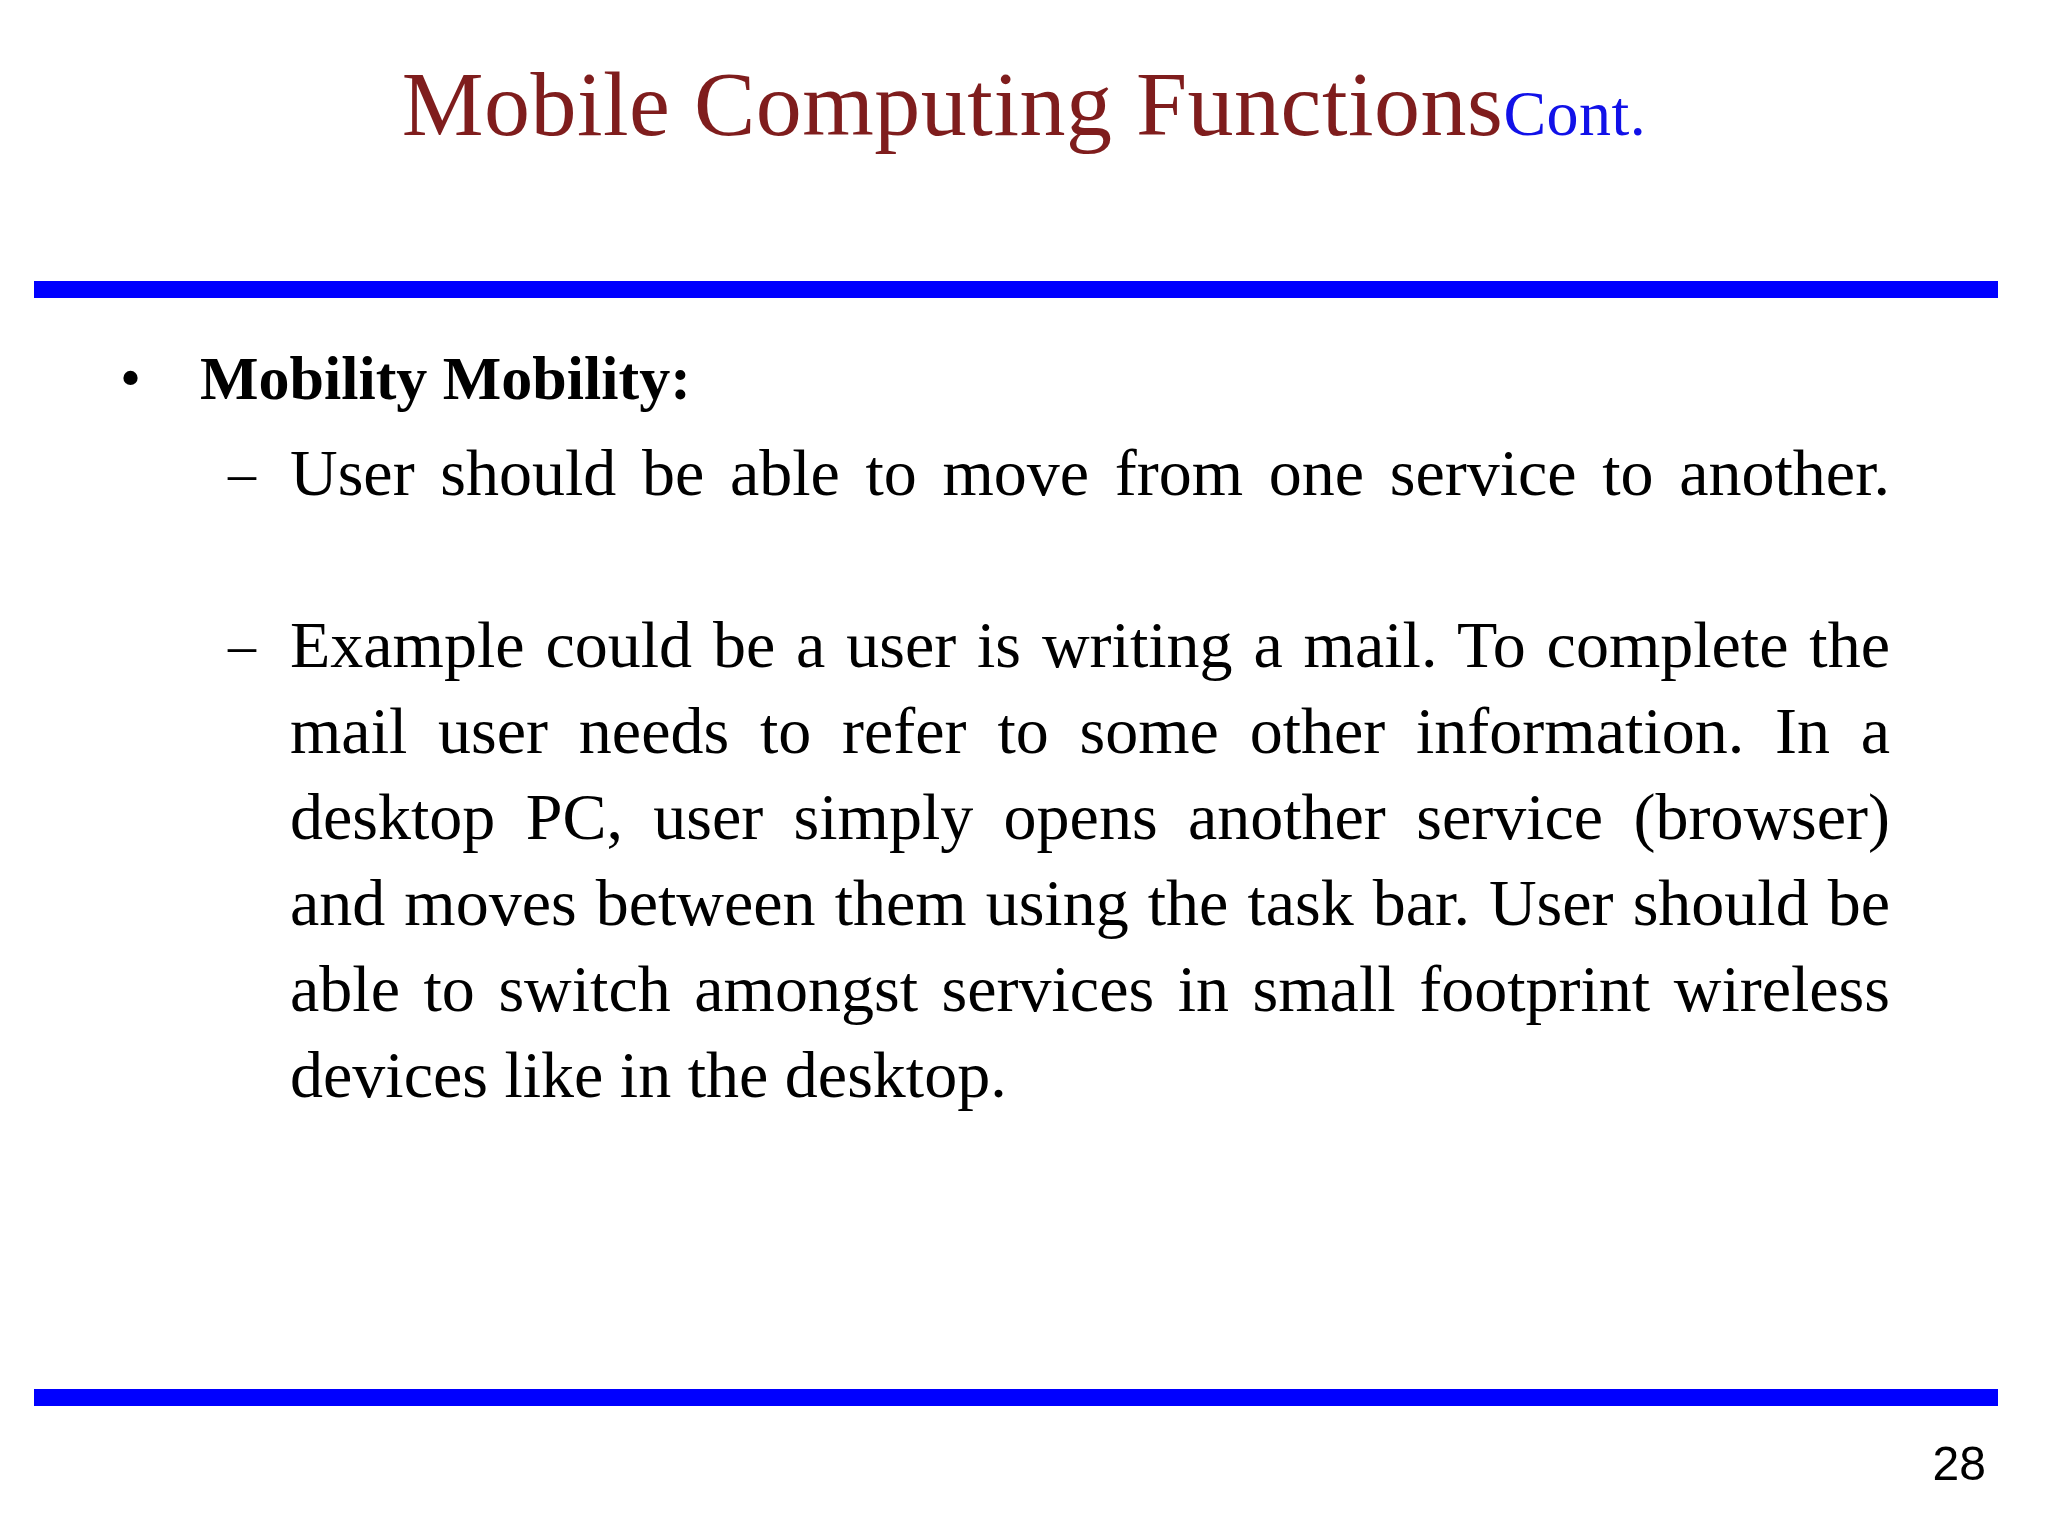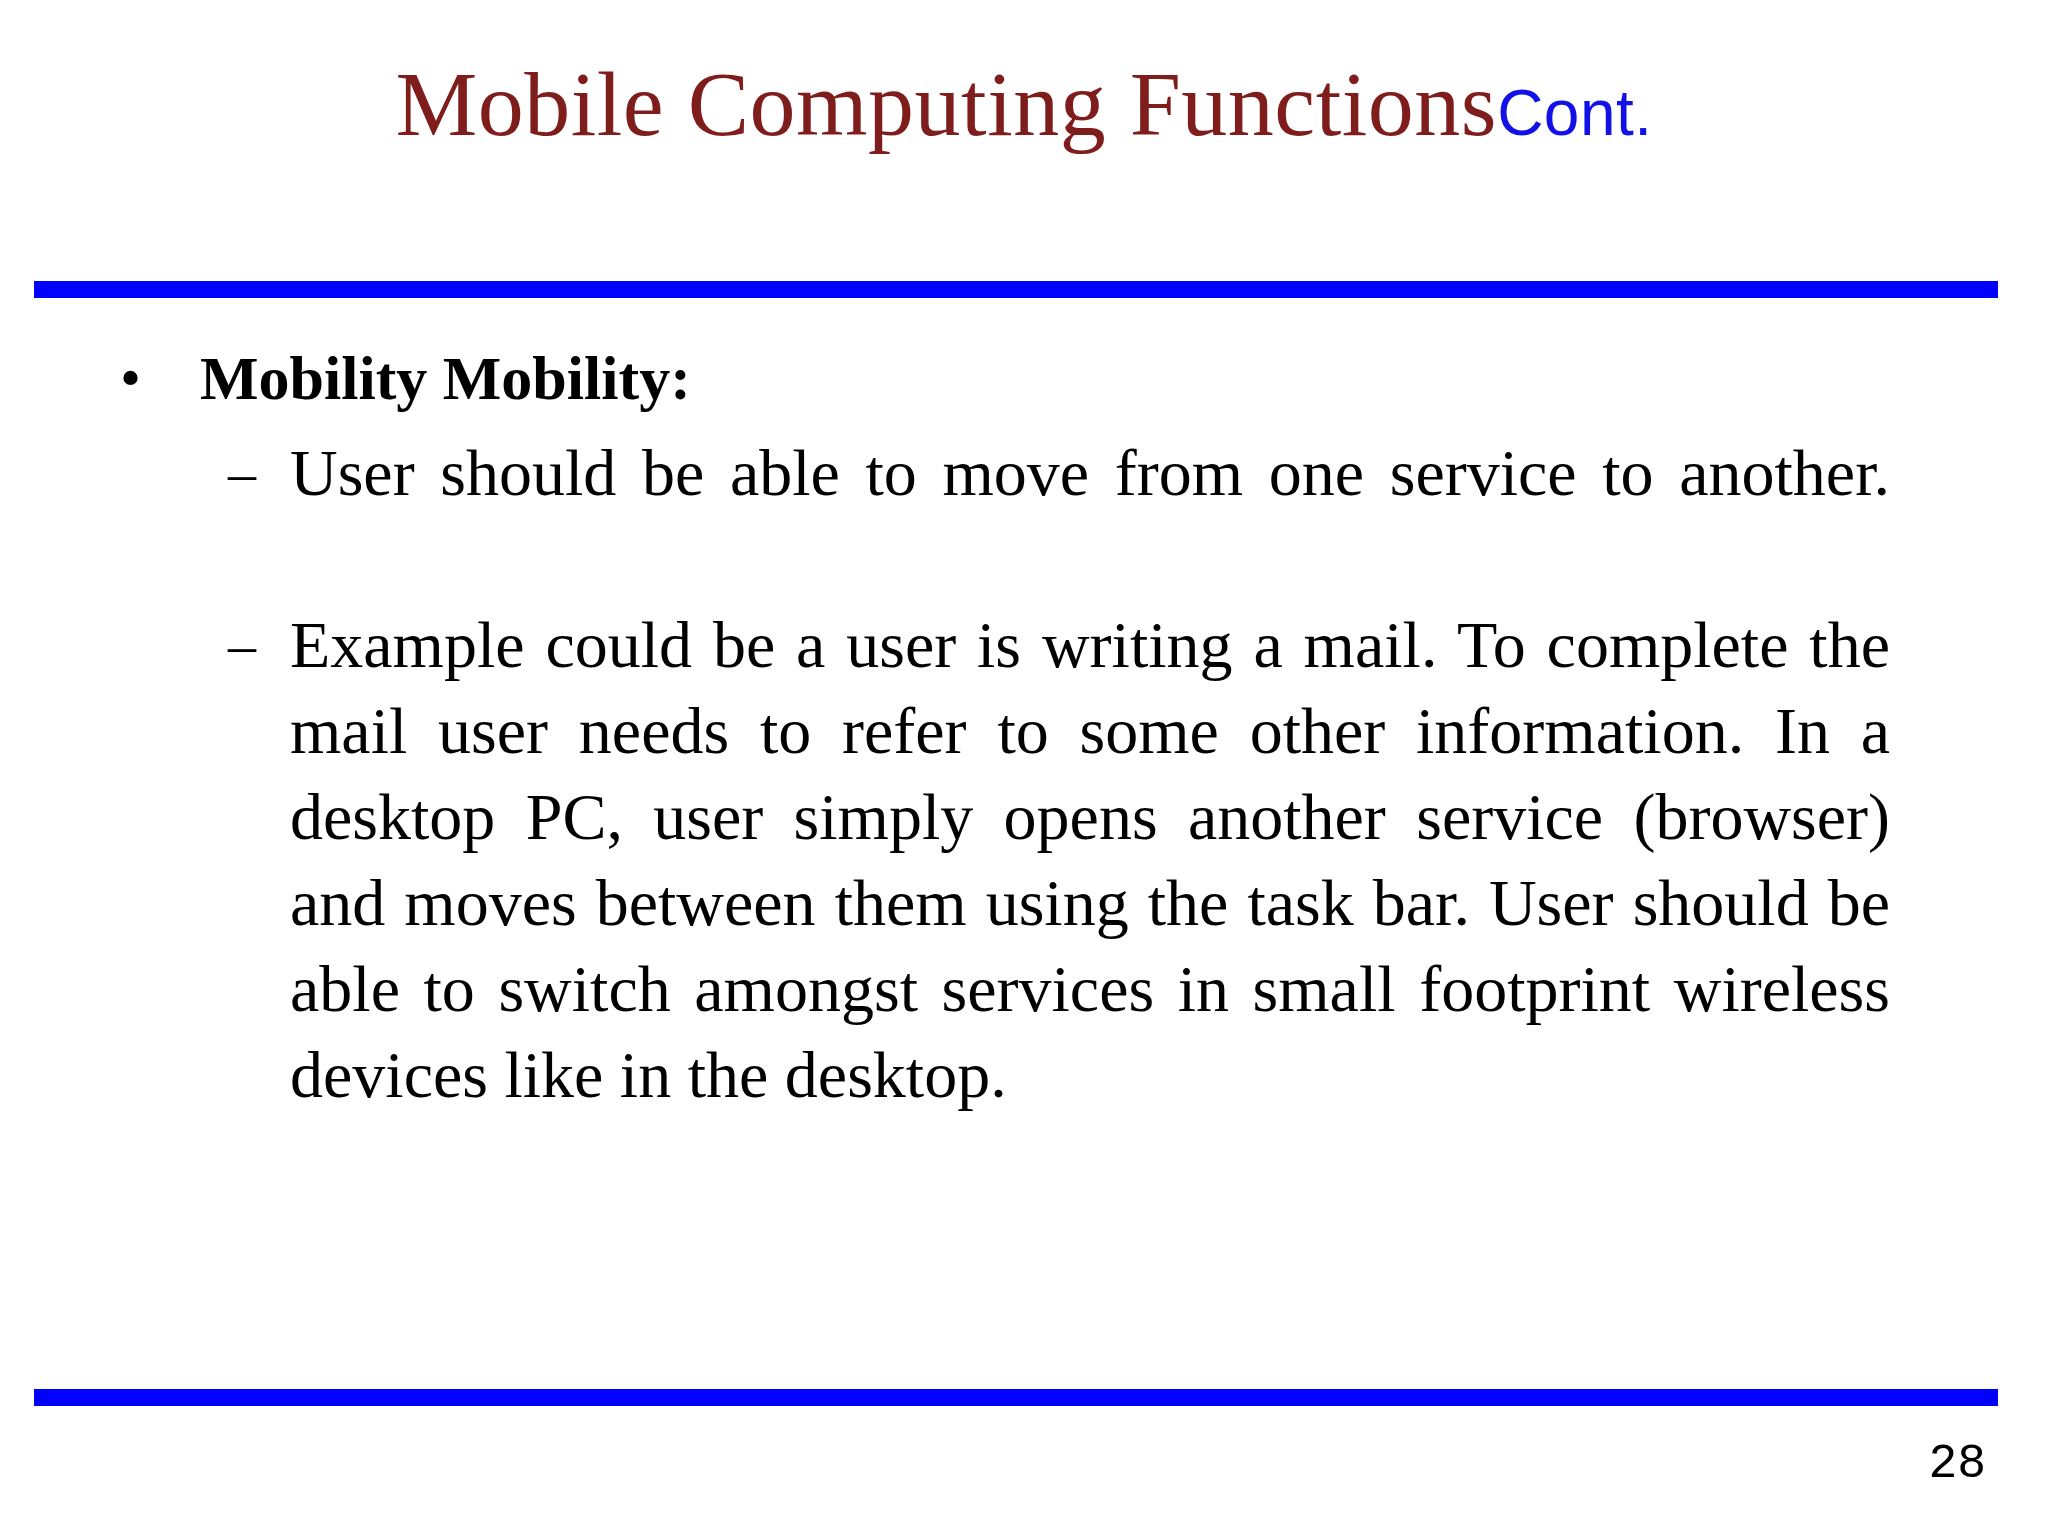--- a/index.html
+++ b/index.html
@@ -33,21 +33,21 @@
     line-height: 1.05;
   }
   #title-main {
     font-family: "Liberation Serif", "DejaVu Serif", serif;
     font-size: 92px;
     font-weight: 400;
     color: #7f1d1d;
     letter-spacing: 0.5px;
   }
   #title-suffix {
-    font-family: Liberation Sans, sans-serif;
+    font-family: Liberation Serif, serif;
     font-size: 64px;
     font-weight: 400;
     color: #1111e8;
     letter-spacing: 0.5px;
     text-align: center;
   }
 
   
   .rule {
     position: absolute;
@@ -120,21 +120,21 @@
     display: inline-block;
     width: 100%;
   }
   .lvl2.last .text::after { display: none; }
 
   
   #page-number {
     position: absolute;
     right: 62px;
     top: 1436px;
-    font-family: Liberation Mono, monospace;
+    font-family: Liberation Sans, sans-serif;
     font-size: 48px;
     line-height: 56px;
     color: #000000;
     text-align: right;
   }
 </style>
 </head>
 <body>
 
 <div id="slide">

